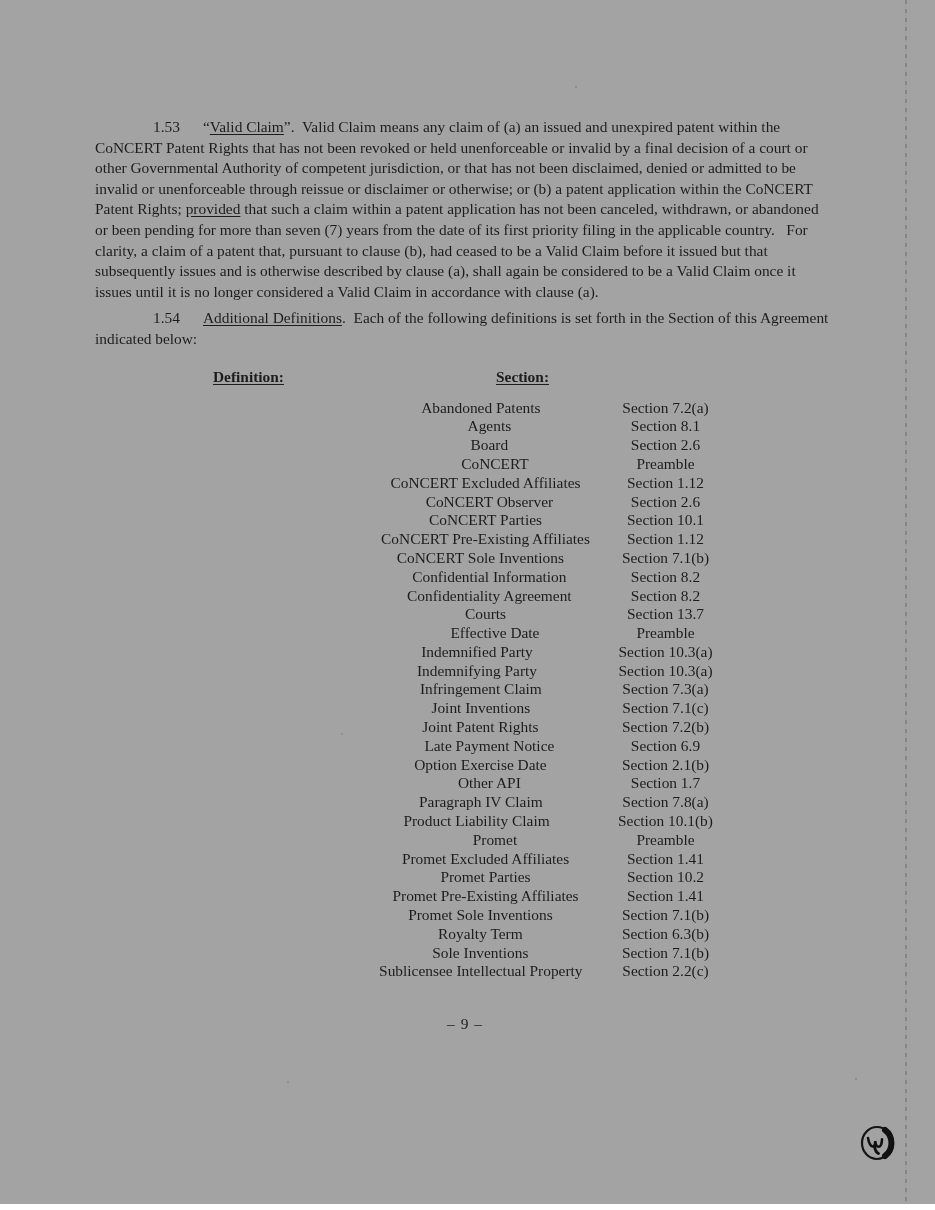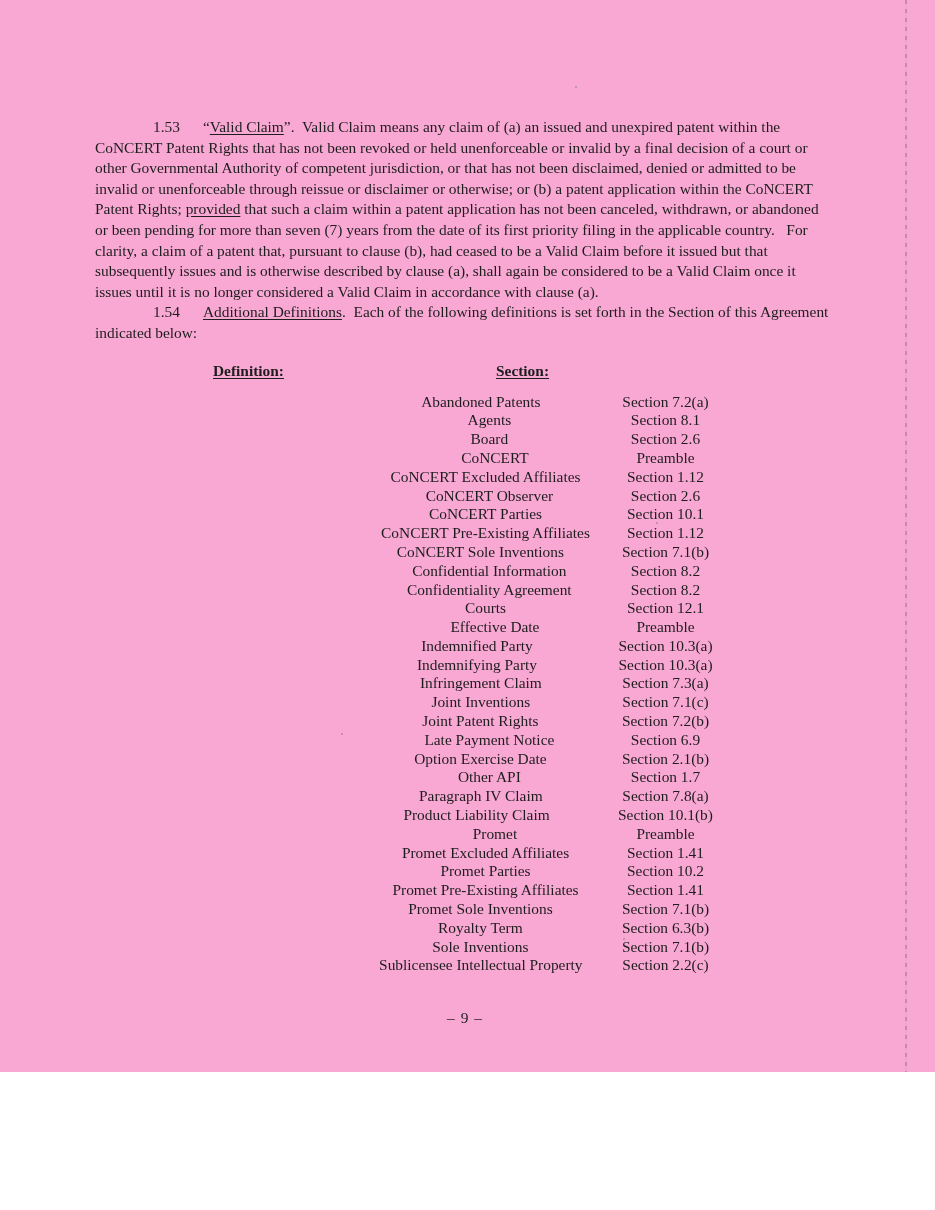--- a/index.html
+++ b/index.html
@@ -3,40 +3,40 @@
 <meta charset="utf-8">
 <style>
   html, body {
     margin: 0;
     padding: 0;
     background: #ffffff;
   }
   .page {
     position: relative;
     width: 935px;
-    height: 1072px;
-    background: #f9a8d4;
+    height: 1204px;
+    background: #a3a3a3;
     overflow: hidden;
     font-family: "Liberation Serif", "DejaVu Serif", serif;
     color: #1d1d1d;
   }
   .content {
     position: absolute;
     left: 95px;
     top: 117px;
     width: 740px;
   }
   .para {
     margin: 0;
     font-size: 15.4px;
     line-height: 20.6px;
     text-indent: 58px;
     white-space: pre-wrap;
   }
-  .para2 { margin-top: 0; }
+  .para2 { margin-top: 6px; }
   .pnum { display: inline-block; width: 50px; text-indent: 0; }
   .u { text-decoration: underline; text-underline-offset: 2px; }
 
   .deftable { margin-top: 17px; margin-left: 118px; }
   .thead { line-height: 19px; font-size: 15.4px; }
   .th { font-weight: bold; text-decoration: underline; text-underline-offset: 2px; }
   .col1 { display: inline-block; width: 283px; vertical-align: top; }
   .tbody { margin-top: 13px; }
   .trow { line-height: 18.8px; font-size: 15.4px; white-space: nowrap; text-align: center; }
 
@@ -138,21 +138,21 @@
 
   <div class="trow">
     <span class="col1">Confidential Information</span><span>Section 8.2</span>
   </div>
 
   <div class="trow">
     <span class="col1">Confidentiality Agreement</span><span>Section 8.2</span>
   </div>
 
   <div class="trow">
-    <span class="col1">Courts</span><span>Section 12.1</span>
+    <span class="col1">Courts</span><span>Section 13.7</span>
   </div>
 
   <div class="trow">
     <span class="col1">Effective Date</span><span>Preamble</span>
   </div>
 
   <div class="trow">
     <span class="col1">Indemnified Party</span><span>Section 10.3(a)</span>
   </div>
 

